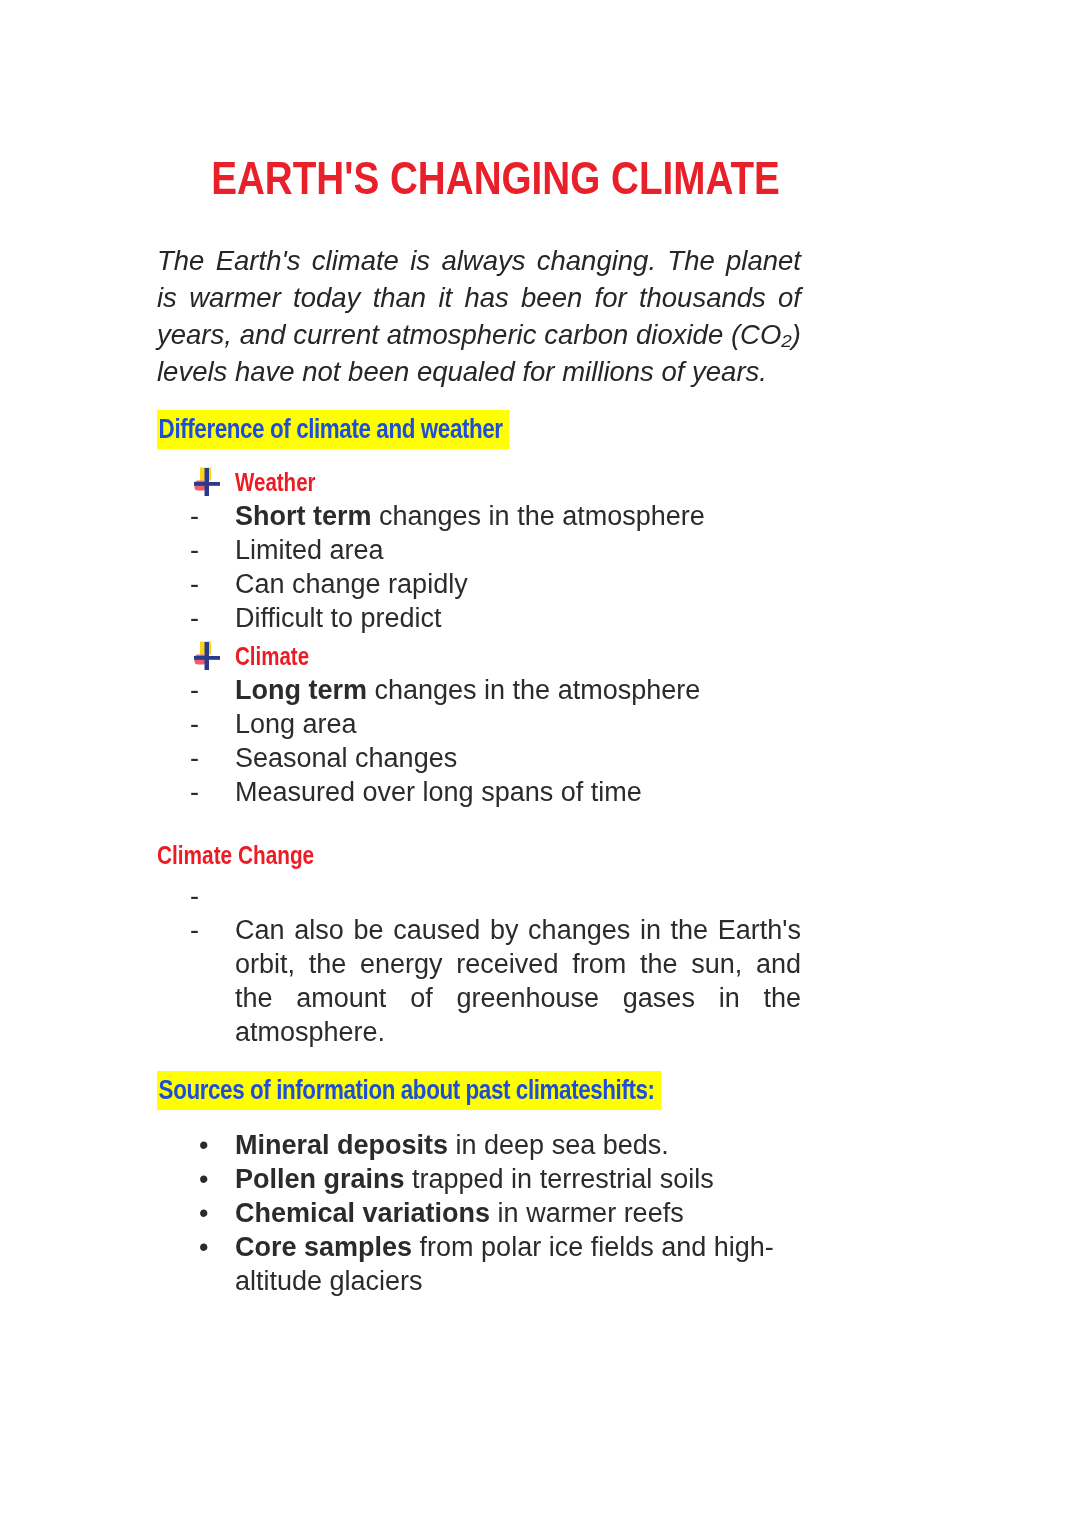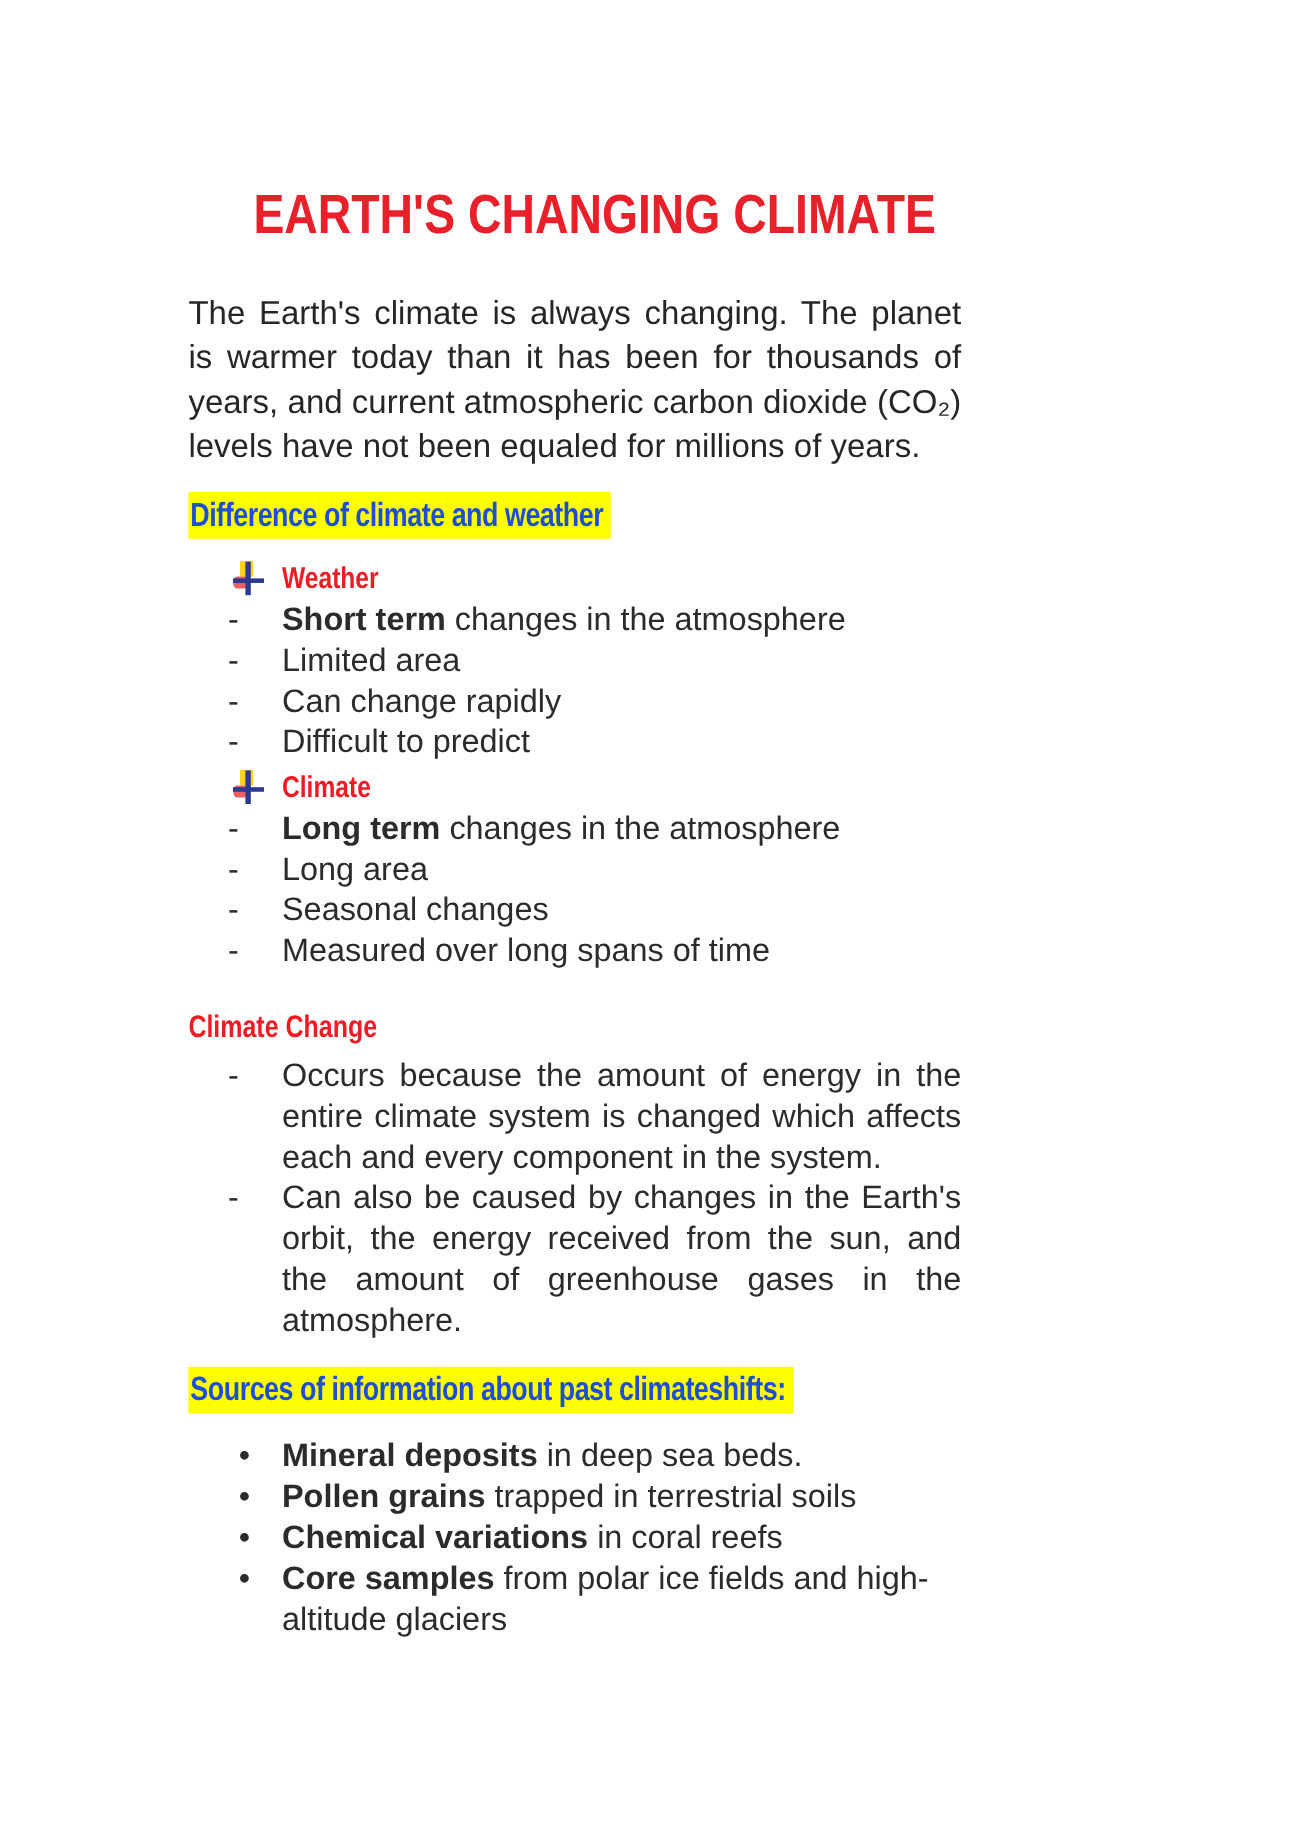--- a/index.html
+++ b/index.html
@@ -36,20 +36,21 @@
     display:inline-block;
     transform:scaleX(.84);
     transform-origin:center;
     letter-spacing:0px;
   }
   
   .intro{
     margin-top:36px;
     font-size:27.5px;
     line-height:37px;
+    font-style:italic;
     text-align:justify;
     color:#262626;
   }
   
   .hl-heading{
     margin-top:20px;
     font-size:28px;
     line-height:30px;
     font-weight:700;
     color:#1d4ed8;
@@ -191,41 +192,40 @@
     <div class="dash-item">
       <span class="marker">-</span>
       <span class="txt">Measured over long spans of time</span>
     </div>
   </div>
 
   <h2 class="red-heading"><span class="squeeze">Climate Change</span></h2>
   <div class="dash-list climate-change-list">
     <div class="dash-item">
       <span class="marker">-</span>
-      <span class="txt justify">Occurs because the amount of energy in the entire climate system is changed which affects each and every component in the system.</span>
     </div>
     <div class="dash-item">
       <span class="marker">-</span>
       <span class="txt justify">Can also be caused by changes in the Earth's orbit, the energy received from the sun, and the amount of greenhouse gases in the atmosphere.</span>
     </div>
   </div>
 
   <h2 class="hl-heading" style="margin-top:22px;"><span class="hl">Sources of information about past climateshifts:</span></h2>
   <div class="bullet-list">
     <div class="bullet-item">
       <span class="marker">•</span>
       <span class="txt"><span class="b">Mineral deposits</span><span> in deep sea beds.</span></span>
     </div>
     <div class="bullet-item">
       <span class="marker">•</span>
       <span class="txt"><span class="b">Pollen grains</span><span> trapped in terrestrial soils</span></span>
     </div>
     <div class="bullet-item">
       <span class="marker">•</span>
-      <span class="txt"><span class="b">Chemical variations</span><span> in coral reefs</span></span>
+      <span class="txt"><span class="b">Chemical variations</span><span> in warmer reefs</span></span>
     </div>
     <div class="bullet-item">
       <span class="marker">•</span>
       <span class="txt"><span class="b">Core samples</span><span> from polar ice fields and high-altitude glaciers</span></span>
     </div>
   </div>
 
 </div>
 
 </body></html>

